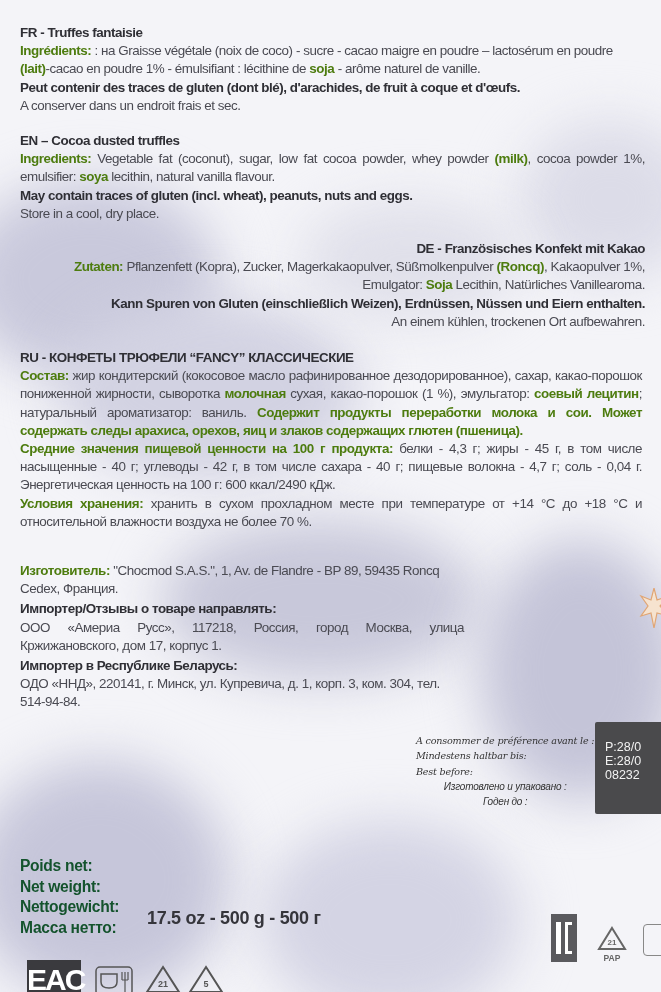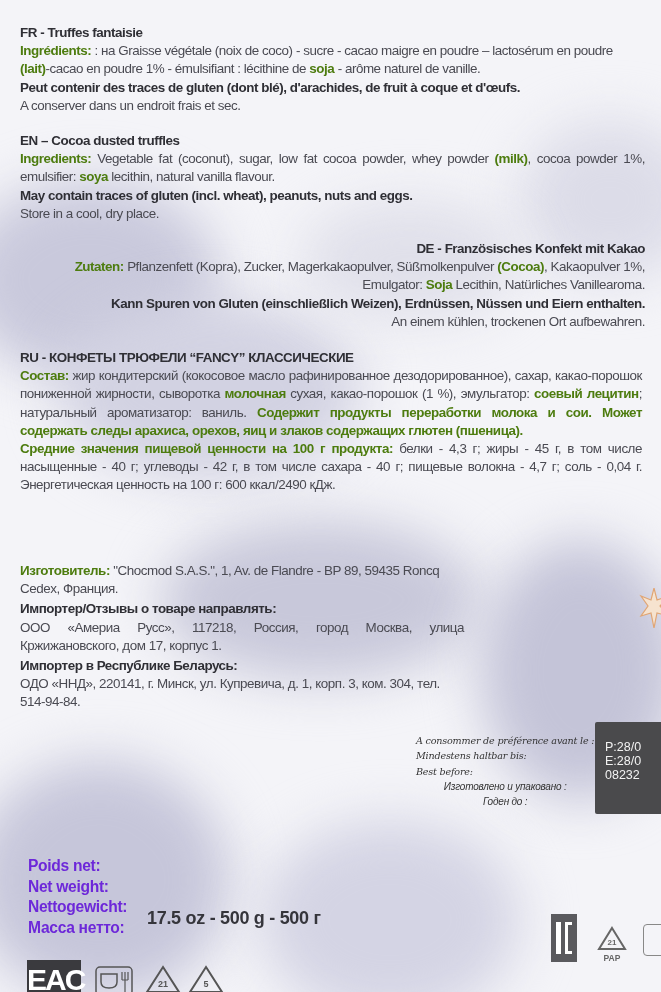--- a/index.html
+++ b/index.html
@@ -14,21 +14,21 @@
   .content { position:absolute; left:0; top:0; width:661px; height:992px; z-index:1; }
   .block { position:absolute; left:20px; font-size:13.4px; line-height:18.2px; letter-spacing:-0.45px; }
   .block p { margin:0; }
   .h { font-weight:bold; color:#2f2f35; }
   b { font-weight:bold; color:#4d7c0f; }
   .lt { color:#4a4a52; }
   .just { text-align:justify; text-align-last:left; }
   .dates { position:absolute; left:416px; top:733px; font-family:"DejaVu Serif","Liberation Serif", serif; font-style:italic; font-size:9.6px; line-height:15.3px; color:#333; letter-spacing:-0.2px; }
   .dates .cy { font-family:"Liberation Sans", sans-serif; font-size:10px;text-align:center; }
   .stamp { position:absolute; left:595px; top:722px; width:70px; height:92px; background:#4a4a4c; border-radius:2px; color:#f2f2f2; font-family:"Liberation Sans", sans-serif; font-size:12.5px; line-height:14px; padding:18px 0 0 10px; box-sizing:border-box; }
-  .weight-labels { position:absolute; left:28px; top:856px; font-weight:bold; font-size:15.6px; line-height:20.5px; color:#6d28d9; letter-spacing:-0.3px; }
+  .weight-labels { position:absolute; left:20px; top:856px; font-weight:bold; font-size:15.6px; line-height:20.5px; color:#14532d; letter-spacing:-0.3px; }
   .weight-value { position:absolute; left:147px; top:908px; font-weight:bold; font-size:18px; color:#35353b; letter-spacing:-0.3px; }
   .eac { position:absolute; left:27px; top:960px; width:54px; height:40px; background:#3a3a3e; color:#fff; font-weight:bold; font-size:30px; line-height:40px; text-align:center; letter-spacing:-2px; }
   .icon-box { position:absolute; }
   .eac-right { position:absolute; left:551px; top:914px; width:26px; height:48px; background:#5a5a5e; }
   .eac-right::before { content:""; position:absolute; left:5px; top:8px; width:5px; height:32px; background:#fff; }
   .eac-right::after { content:""; position:absolute; left:14px; top:8px; width:7px; height:32px; border-left:3px solid #fff; border-top:3px solid #fff; border-bottom:3px solid #fff; box-sizing:border-box; }
   .star { position:absolute; left:639px; top:588px; }
   .cup-right { position:absolute; left:643px; top:924px; width:24px; height:32px; border:1.5px solid #888; border-radius:4px; box-sizing:border-box; }
 </style>
 </head>
@@ -56,29 +56,30 @@
 
   <div class="block just" style="top:132px;width:625px;">
     <p class="h">EN – Cocoa dusted truffles</p>
     <p class="lt just"><b>Ingredients:</b><span> Vegetable fat (coconut), sugar, low fat cocoa powder, whey powder </span><b>(milk)</b><span>, cocoa powder 1%, emulsifier: </span><b>soya</b><span> lecithin, natural vanilla flavour.</span></p>
     <p class="h">May contain traces of gluten (incl. wheat), peanuts, nuts and eggs.</p>
     <p class="lt">Store in a cool, dry place.</p>
   </div>
 
   <div class="block" style="top:240px;width:625px;text-align:right;">
     <p class="h">DE - Französisches Konfekt mit Kakao</p>
-    <p class="lt"><b>Zutaten:</b><span> Pflanzenfett (Kopra), Zucker, Magerkakaopulver, Süßmolkenpulver </span><b>(Cocoa)</b><span>, Kakaopulver 1%, Emulgator: </span><b>Soja</b><span> Lecithin, Natürliches Vanillearoma.</span></p>
+    <p class="lt"><b>Zutaten:</b><span> Pflanzenfett (Kopra), Zucker, Magerkakaopulver, Süßmolkenpulver </span><b>(Roncq)</b><span>, Kakaopulver 1%, Emulgator: </span><b>Soja</b><span> Lecithin, Natürliches Vanillearoma.</span></p>
     <p class="h">Kann Spuren von Gluten (einschließlich Weizen), Erdnüssen, Nüssen und Eiern enthalten.</p>
     <p class="lt">An einem kühlen, trockenen Ort aufbewahren.</p>
   </div>
 
   <div class="block" style="top:349px;width:622px;">
     <p class="h">RU - КОНФЕТЫ ТРЮФЕЛИ “FANCY” КЛАССИЧЕСКИЕ</p>
     <p class="lt just"><b>Состав:</b><span> жир кондитерский (кокосовое масло рафинированное дезодорированное), сахар, какао-порошок пониженной жирности, сыворотка </span><b>молочная</b><span> сухая, какао-порошок (1 %), эмульгатор: </span><b>соевый лецитин</b><span>; натуральный ароматизатор: ваниль. </span><b>Содержит продукты переработки молока и сои. Может содержать следы арахиса, орехов, яиц и злаков содержащих глютен (пшеница).</b></p>
     <p class="lt just"><b>Средние значения пищевой ценности на 100 г продукта:</b><span> белки - 4,3 г;  жиры - 45 г, в том числе насыщенные - 40 г;  углеводы - 42  г, в том числе сахара - 40  г; пищевые волокна - 4,7 г; соль - 0,04 г. Энергетическая ценность на 100 г: 600 ккал/2490 кДж.</span></p>
+    <p class="lt just"><b>Условия хранения:</b><span> хранить в сухом прохладном месте при температуре от +14 °C до +18 °C и относительной влажности воздуха не более 70 %.</span></p>
   </div>
 
   <div class="block" style="top:562px;width:444px;">
     <p class="lt"><b>Изготовитель:</b><span> "Chocmod S.A.S.", 1, Av. de Flandre - BP 89, 59435 Roncq Cedex, Франция.</span></p>
     <p class="h" style="margin-top:2px;">Импортер/Отзывы о товаре направлять:</p>
     <p class="lt just">ООО «Америа Русс», 117218, Россия, город Москва, улица Кржижановского, дом 17, корпус 1.</p>
     <p class="h" style="margin-top:2px;">Импортер в Республике Беларусь:</p>
     <p class="lt">ОДО «ННД», 220141, г. Минск, ул. Купревича,  д. 1, корп. 3, ком. 304, тел. 514-94-84.</p>
   </div>
 

